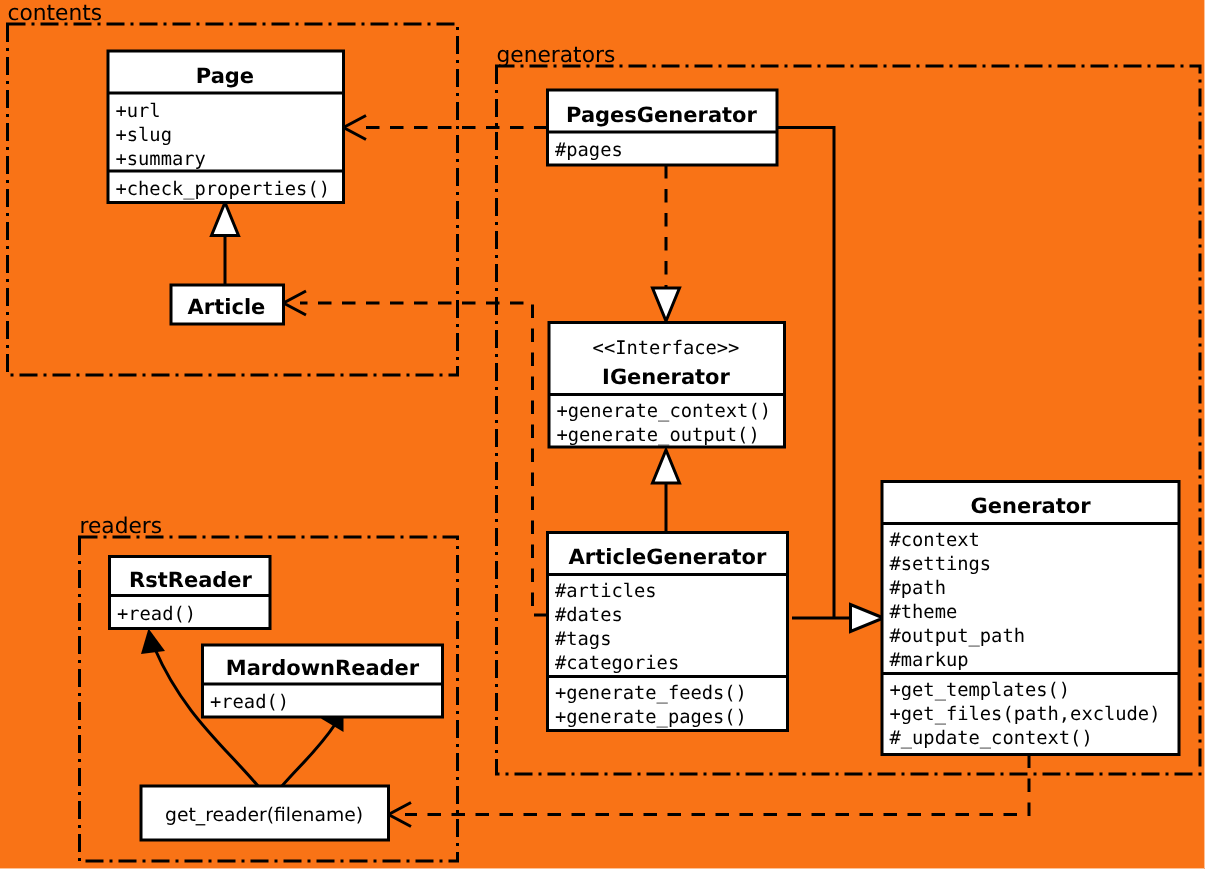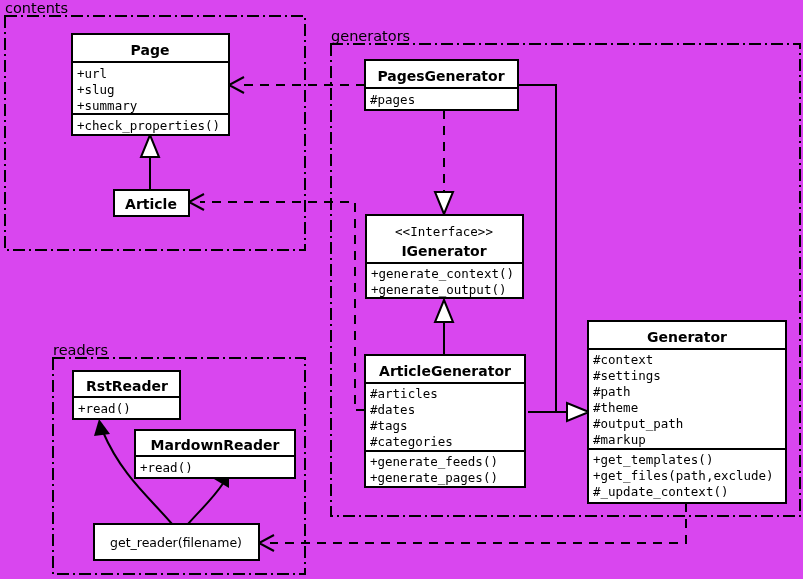--- a/index.html
+++ b/index.html
@@ -10,21 +10,21 @@
   body {
     width: 803px;
     height: 579px;
     overflow: hidden;
     font-family: "DejaVu Sans", sans-serif;
   }
   #diagram {
     position: relative;
     width: 803px;
     height: 579px;
-    background: #d946ef;
+    background: #f97316;
   }
   svg.layer {
     position: absolute;
     left: 0;
     top: 0;
     width: 803px;
     height: 579px;
   }
   .pkg-label {
     font-family: "DejaVu Sans", sans-serif;

